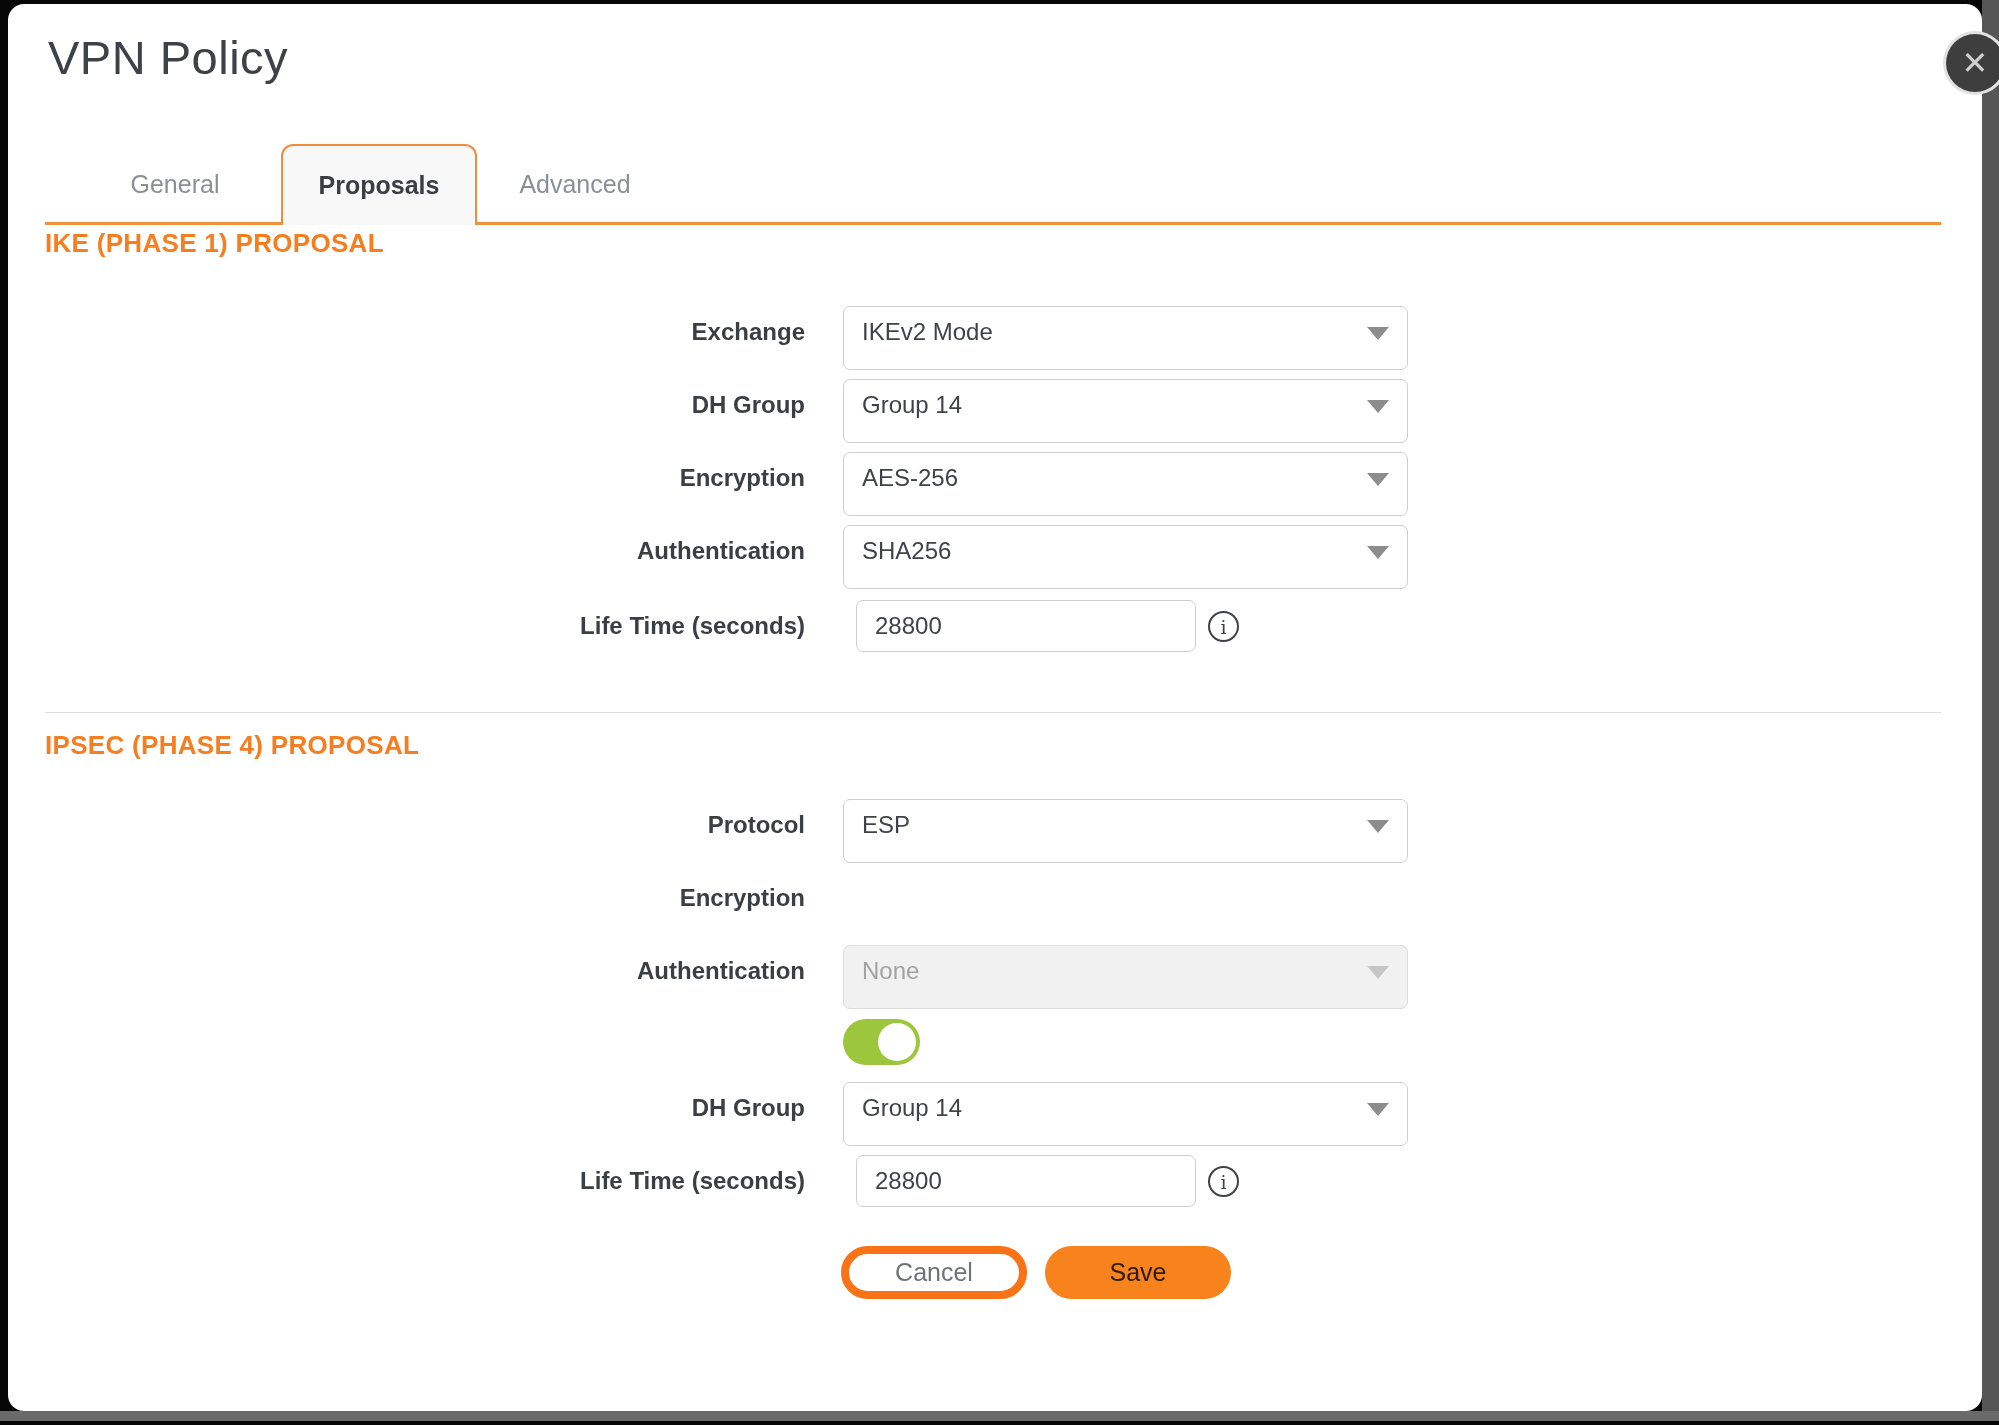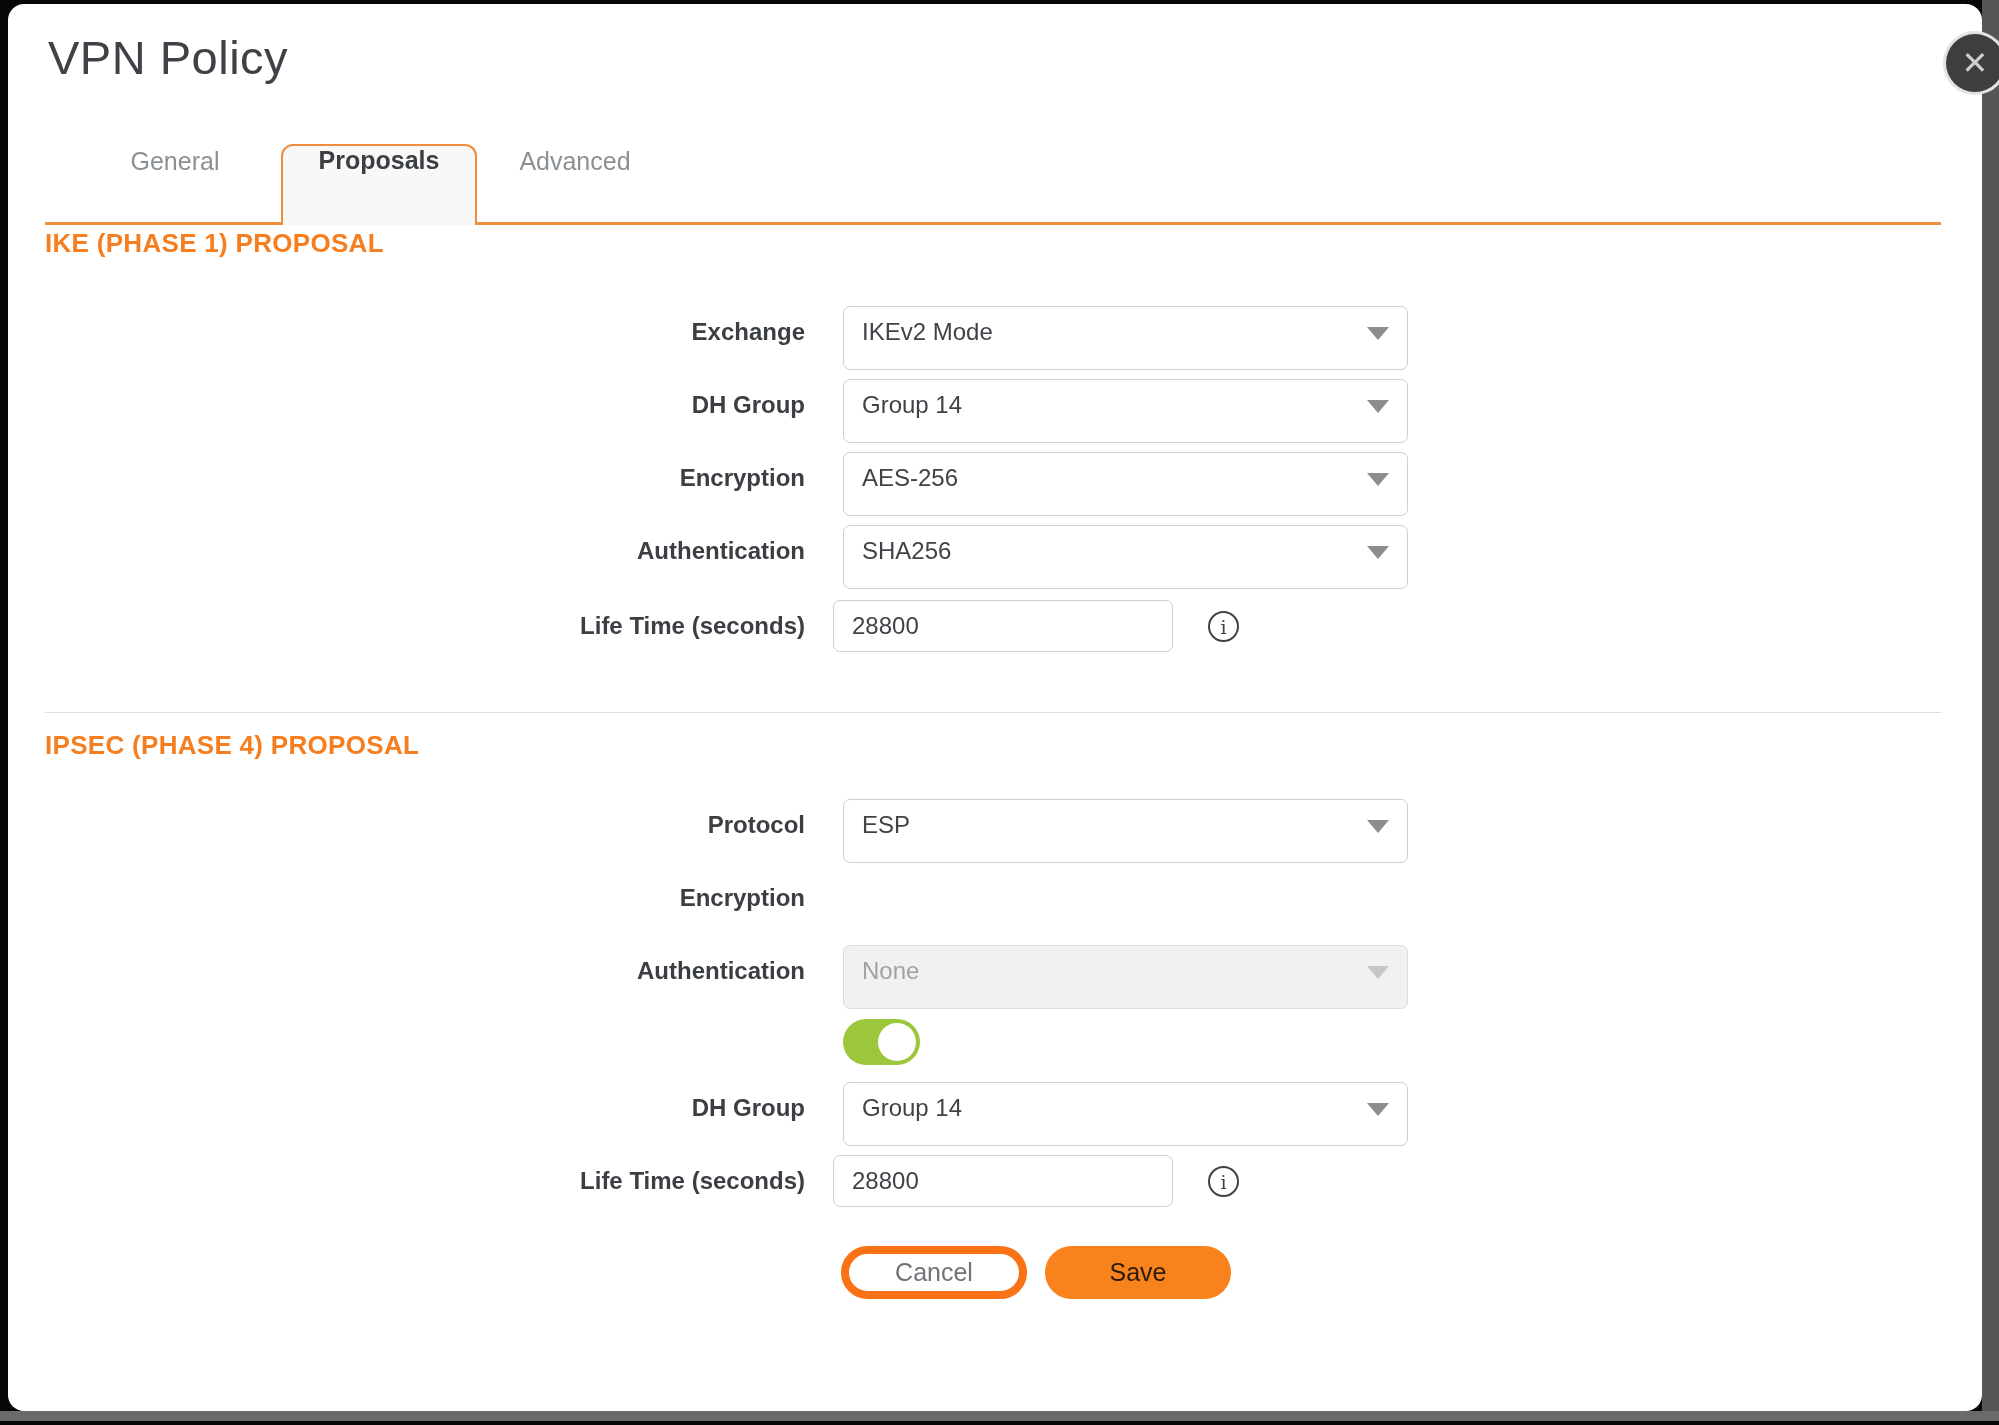--- a/index.html
+++ b/index.html
@@ -23,21 +23,21 @@
     position:absolute;left:40px;top:26px;font-size:47px;font-weight:500;
     color:#3e4145;letter-spacing:0.5px;
   }
   
   .tabbar{
     position:absolute;left:37px;top:140px;width:1896px;height:81px;
     border-bottom:3px solid #f0913c;box-sizing:border-box;
     display:flex;align-items:flex-end;padding-left:32px;
   }
   .tab{
-    width:196px;height:75px;display:flex;justify-content:center;
+    width:196px;height:75px;display:flex;align-items:center;justify-content:center;
     font-size:25px;color:#8b9095;cursor:pointer;box-sizing:border-box;
   }
   .tab.active{
     height:81px;margin-bottom:-3px;background:#f8f8f8;
     border:2px solid #ef8d3c;border-bottom:none;border-radius:12px 12px 0 0;
     color:#3b3e42;font-weight:600;z-index:2;margin-left:8px;
   }
   .section-heading{
     position:absolute;left:37px;font-size:26px;font-weight:700;color:#f57e20;
     letter-spacing:0.3px;
@@ -56,21 +56,21 @@
   .sel-val{display:block;line-height:49px;padding-left:18px;font-size:24px;color:#3f4347;}
   .caret{
     position:absolute;right:18px;top:20px;width:0;height:0;
     border-left:11px solid transparent;border-right:11px solid transparent;
     border-top:13px solid #8d8d8d;
   }
   .select.disabled{background:#f1f1f1;border-color:#dcdcdc;cursor:default;}
   .select.disabled .sel-val{color:#a2a2a2;}
   .select.disabled .caret{border-top-color:#c6c6c6;}
   .tinput{
-    position:absolute;left:788px;top:0;width:340px;height:52px;box-sizing:border-box;
+    position:absolute;left:811px;top:0;width:340px;height:52px;box-sizing:border-box;
     border:1.5px solid #cfcfcf;border-radius:7px;font-size:24px;color:#3f4347;
     padding-left:18px;font-family:inherit;outline:none;
   }
   .info{
     position:absolute;left:1163px;top:11px;width:31px;height:31px;box-sizing:border-box;
     border:2.5px solid #3f4246;border-radius:50%;
     display:flex;align-items:center;justify-content:center;
     font-family:"DejaVu Serif",serif;font-size:19px;color:#3f4246;cursor:pointer;
   }
   .toggle{

